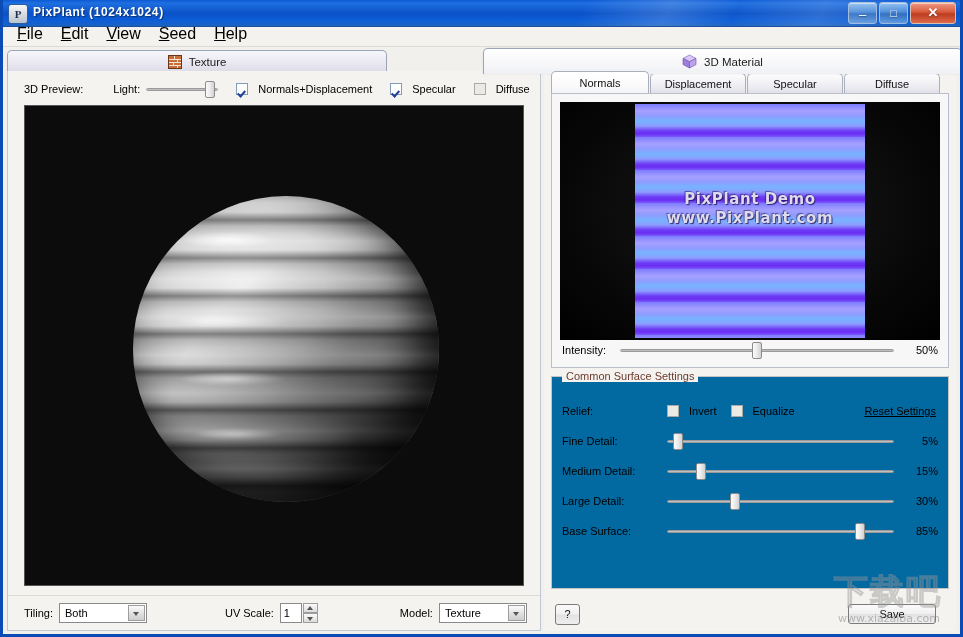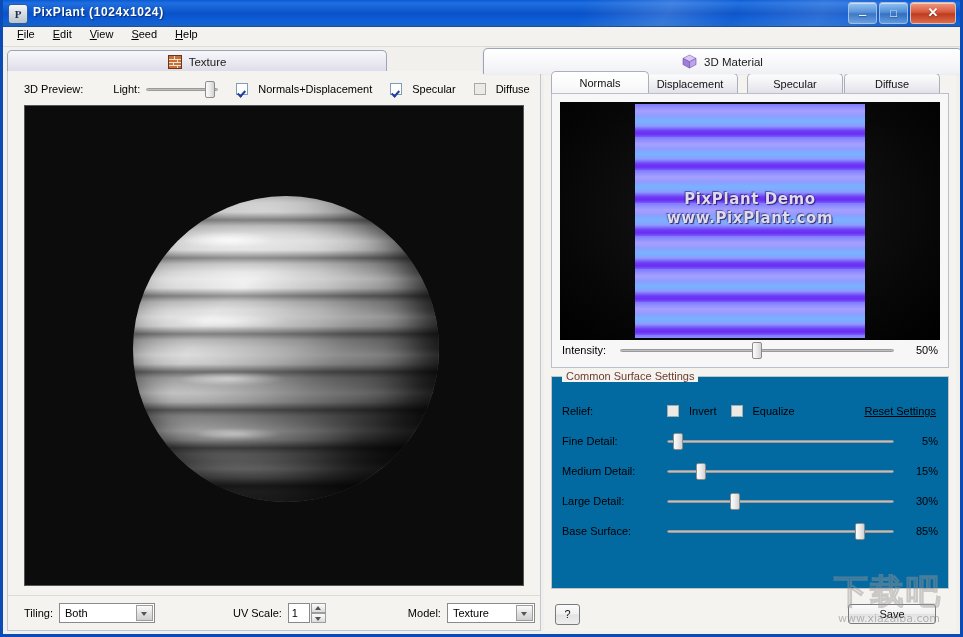--- a/index.html
+++ b/index.html
@@ -91,21 +91,21 @@
     height: 19px;
     background: #f3f2ee;
     border-bottom: 1px solid #dedcd4;
     padding-left: 6px;
     display: flex;
     align-items: center;
     gap: 2px;
   }
   .menu-item {
     padding: 2px 8px 8px 8px;
-    font-size: 11px;
+    font-size: 16px;
     color: #000;
     font-family: "Liberation Sans", sans-serif;
     cursor: default;
   }
   .menu-item u { text-decoration: underline; }
 
   
   #main-tabs {
     height: 25px;
     position: relative;
@@ -356,21 +356,21 @@
     display: flex; align-items: center; justify-content: center;
     cursor: default;
     color: #111;
   }
   .sub-tab.active {
     top: 0; height: 22px;
     background: linear-gradient(to bottom, #ffffff 0%, #fbfbfc 60%, #f4f4f7 100%);
     z-index: 3;
   }
   #sub-tab-normals      { left: 7px;   width: 98px; }
-  #sub-tab-displacement { left: 98px; width: 96px; }
+  #sub-tab-displacement { left: 106px; width: 96px; }
   #sub-tab-specular     { left: 203px; width: 96px; }
   #sub-tab-diffuse      { left: 300px; width: 96px; }
 
   #map-panel-wrap {
     position: absolute; left: 7px; right: 7px; top: 22px; height: 275px;
     border: 1px solid #b9c0cc;
     background: #f7f7f8;
     box-sizing: border-box;
     padding-left: 28px;
   }
@@ -575,21 +575,21 @@
           <div class="spec s1"></div>
           <div class="spec s2"></div>
           <div class="spec s3"></div>
           <div class="spec s4"></div>
           <div class="vig"></div>
         </div>
       </div>
 
       <div id="bottom-left">
         <span class="field-label" style="margin-left:16px">Tiling:</span>
-        <span class="combo" style="width:96px">
+        <span class="combo" style="width:88px">
           <span class="val">Both</span>
           <span class="arrowbtn"></span>
         </span>
 
         <span class="field-label" style="margin-left:78px">UV Scale:</span>
         <span class="spin">
           <span class="txt">1</span>
           <span class="btns">
             <div class="up"></div>
             <div class="dn"></div>

